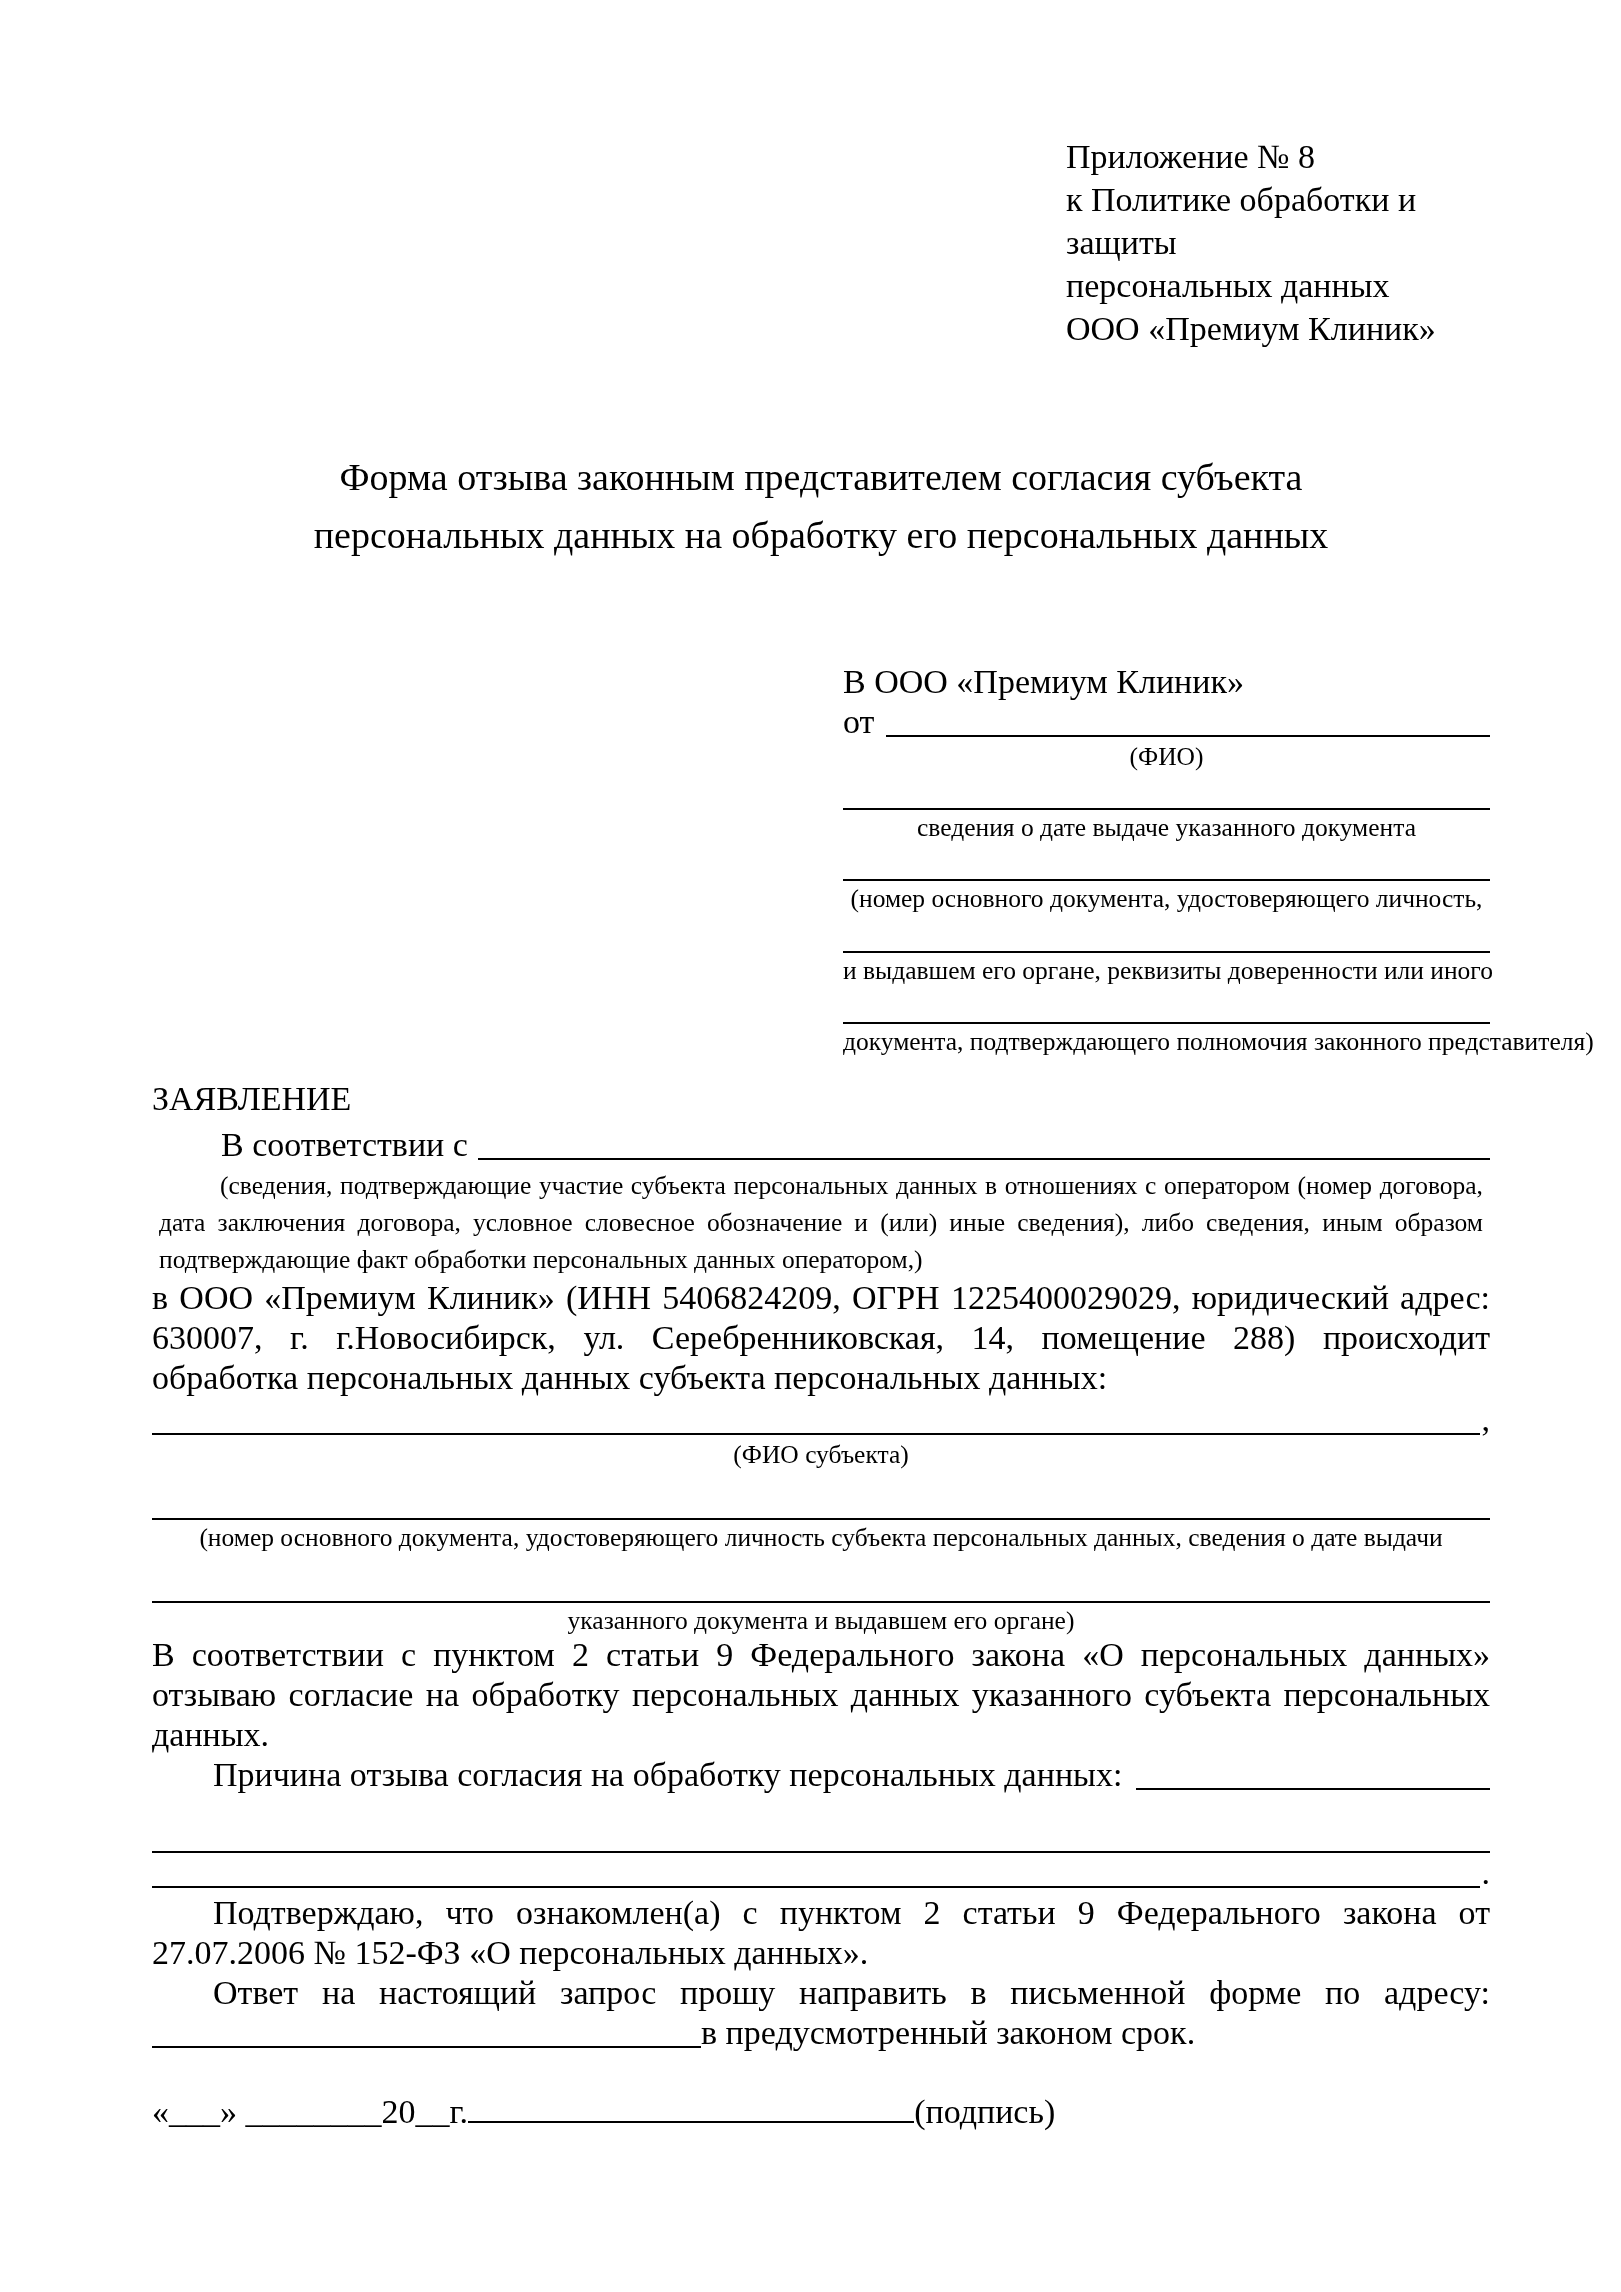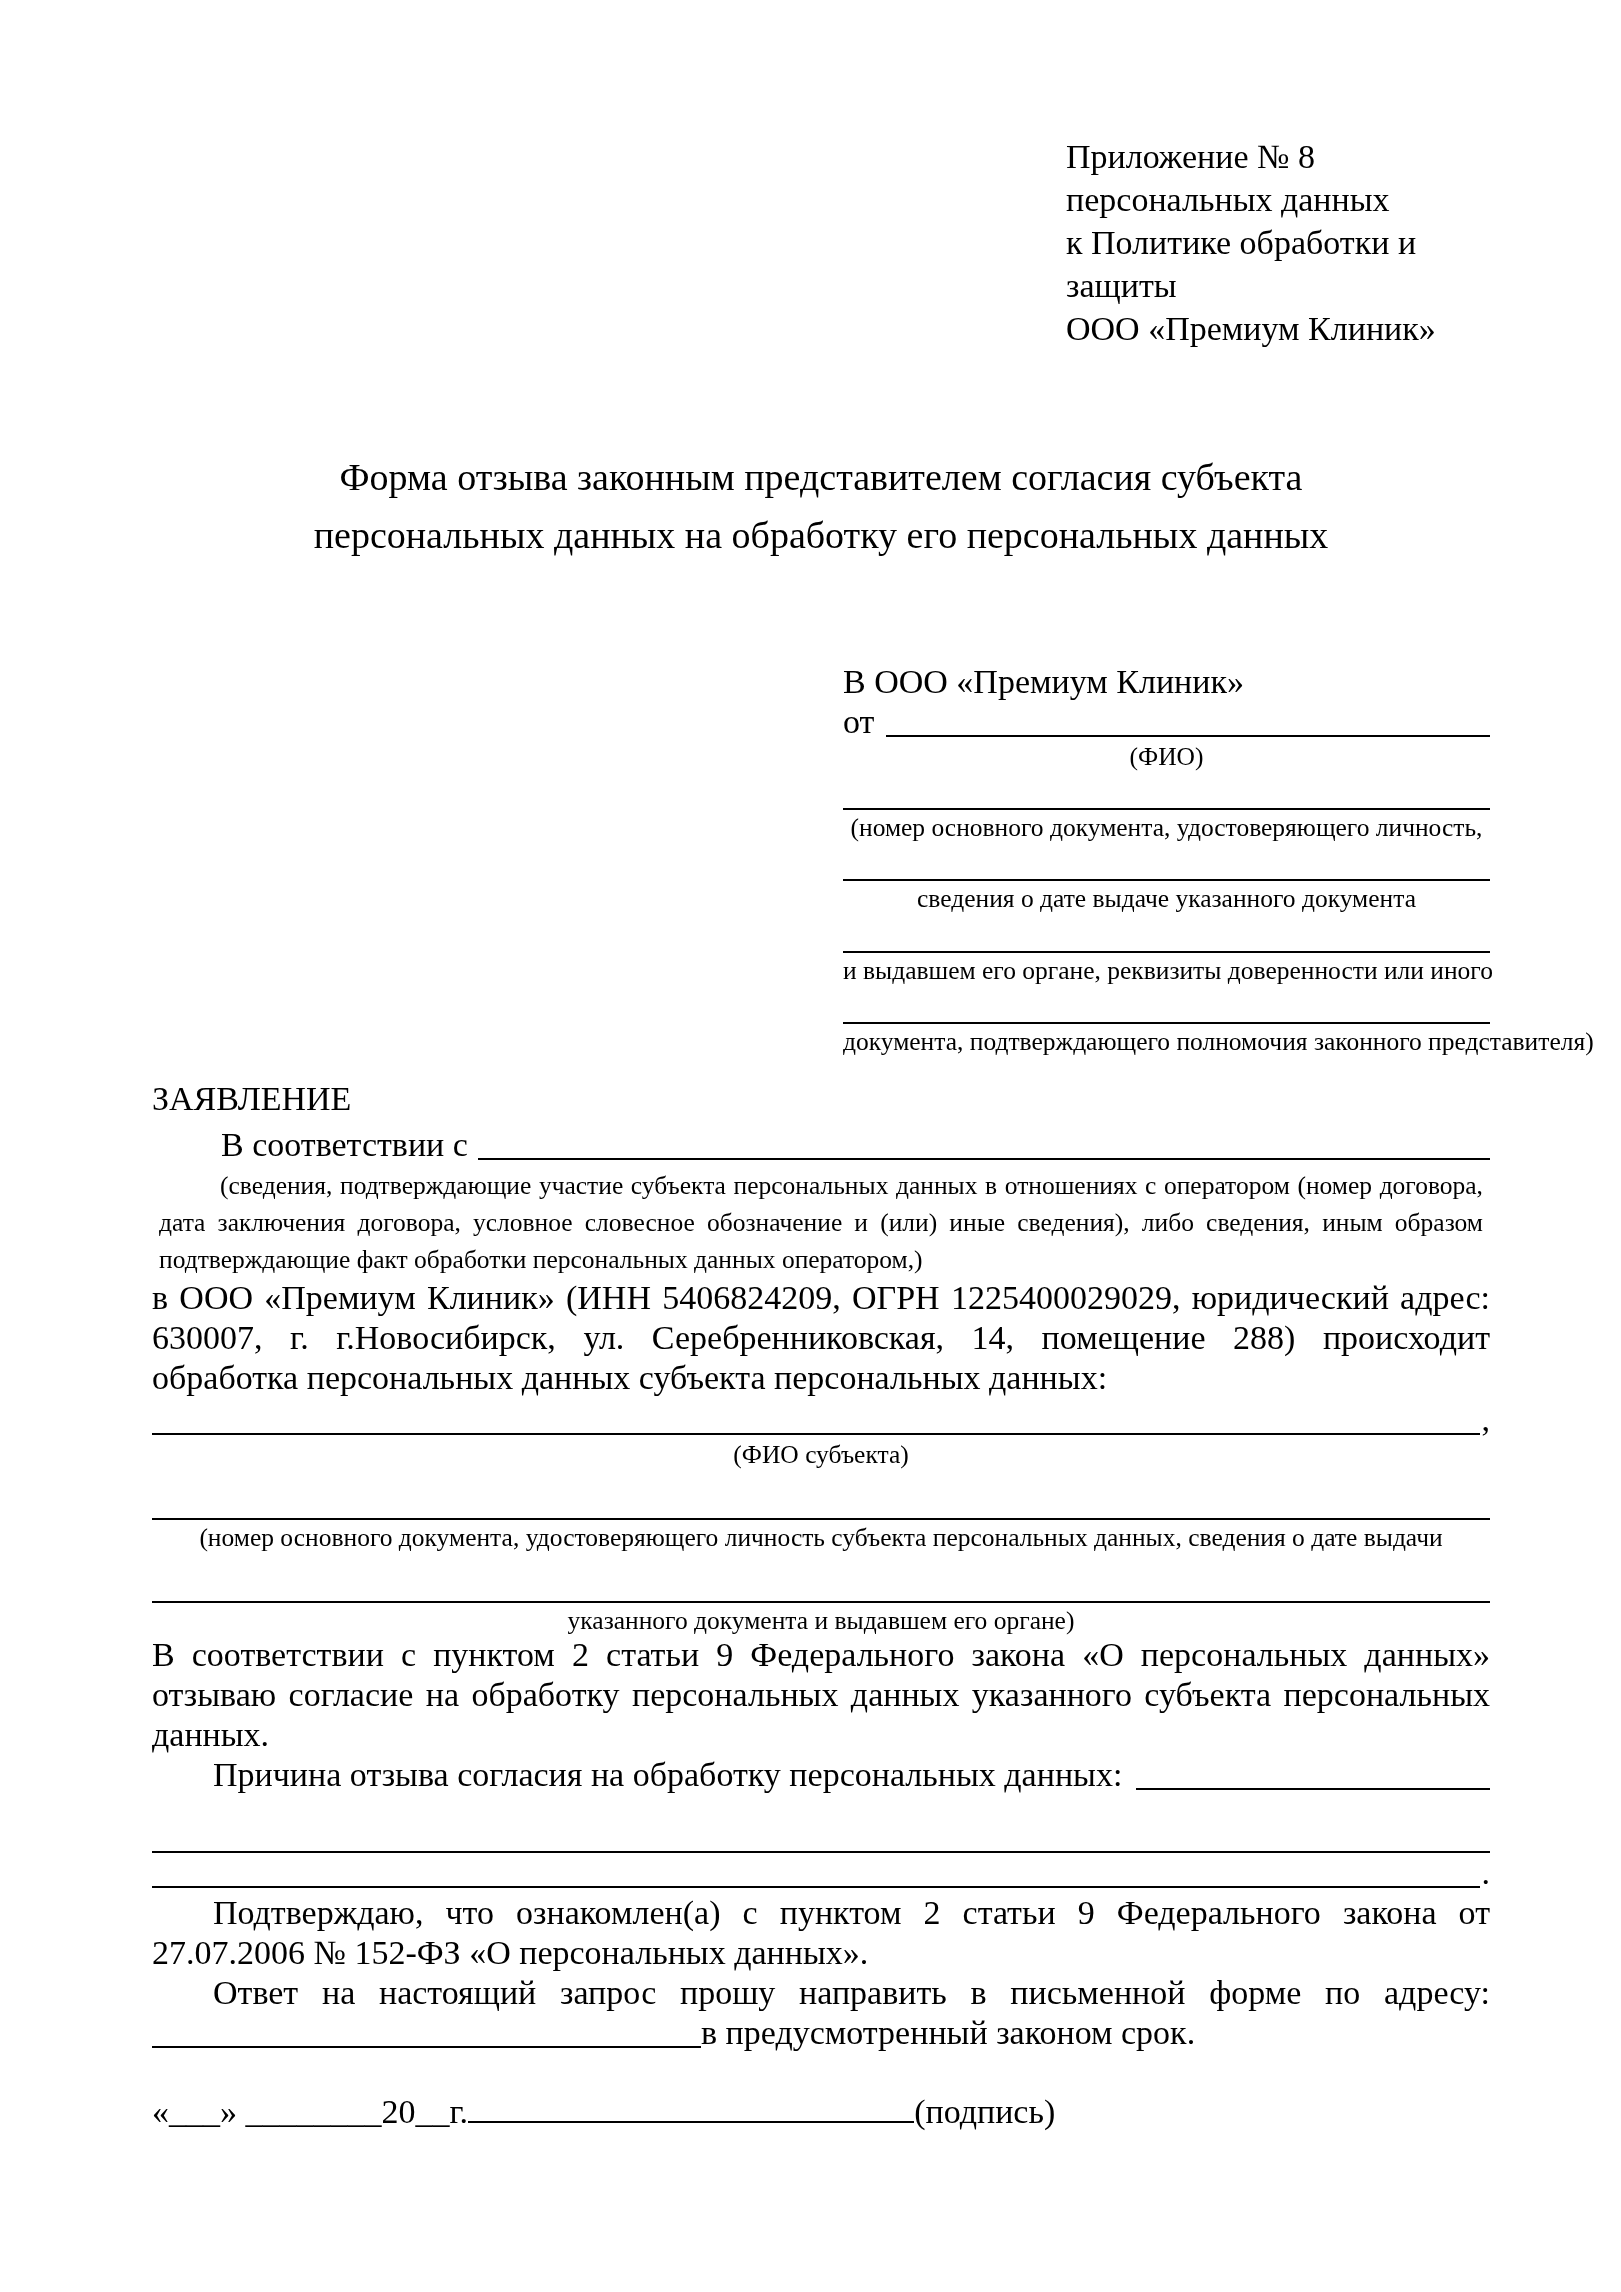--- a/index.html
+++ b/index.html
@@ -80,42 +80,42 @@
     border-bottom: 2.9px solid #000;
   }
 </style>
 </head>
 <body>
 
 <div class="page">
 
   <div class="header">
     <div>Приложение № 8</div>
+    <div>к Политике обработки и защиты</div>
     <div>персональных данных</div>
-    <div>к Политике обработки и защиты</div>
     <div>ООО «Премиум Клиник»</div>
   </div>
 
   <div class="title">Форма отзыва законным представителем согласия субъекта персональных данных на обработку его персональных данных</div>
 
   <div class="addressee">
     <div>В ООО «Премиум Клиник»</div>
     <div class="line-row from-row">
       <span class="label">от</span>
       <span class="fill"></span>
     </div>
     <div class="caption">(ФИО)</div>
 
     <div class="field-group">
       <div class="field-line"></div>
-      <div class="caption">(номер основного документа, удостоверяющего личность,</div>
+      <div class="caption">сведения о дате выдаче указанного документа</div>
     </div>
     <div class="field-group">
       <div class="field-line"></div>
-      <div class="caption">сведения о дате выдаче указанного документа</div>
+      <div class="caption">(номер основного документа, удостоверяющего личность,</div>
     </div>
     <div class="field-group">
       <div class="field-line"></div>
       <div class="caption">и выдавшем его органе, реквизиты доверенности или иного</div>
     </div>
     <div class="field-group">
       <div class="field-line"></div>
       <div class="caption">документа, подтверждающего полномочия законного представителя)</div>
     </div>
   </div>

